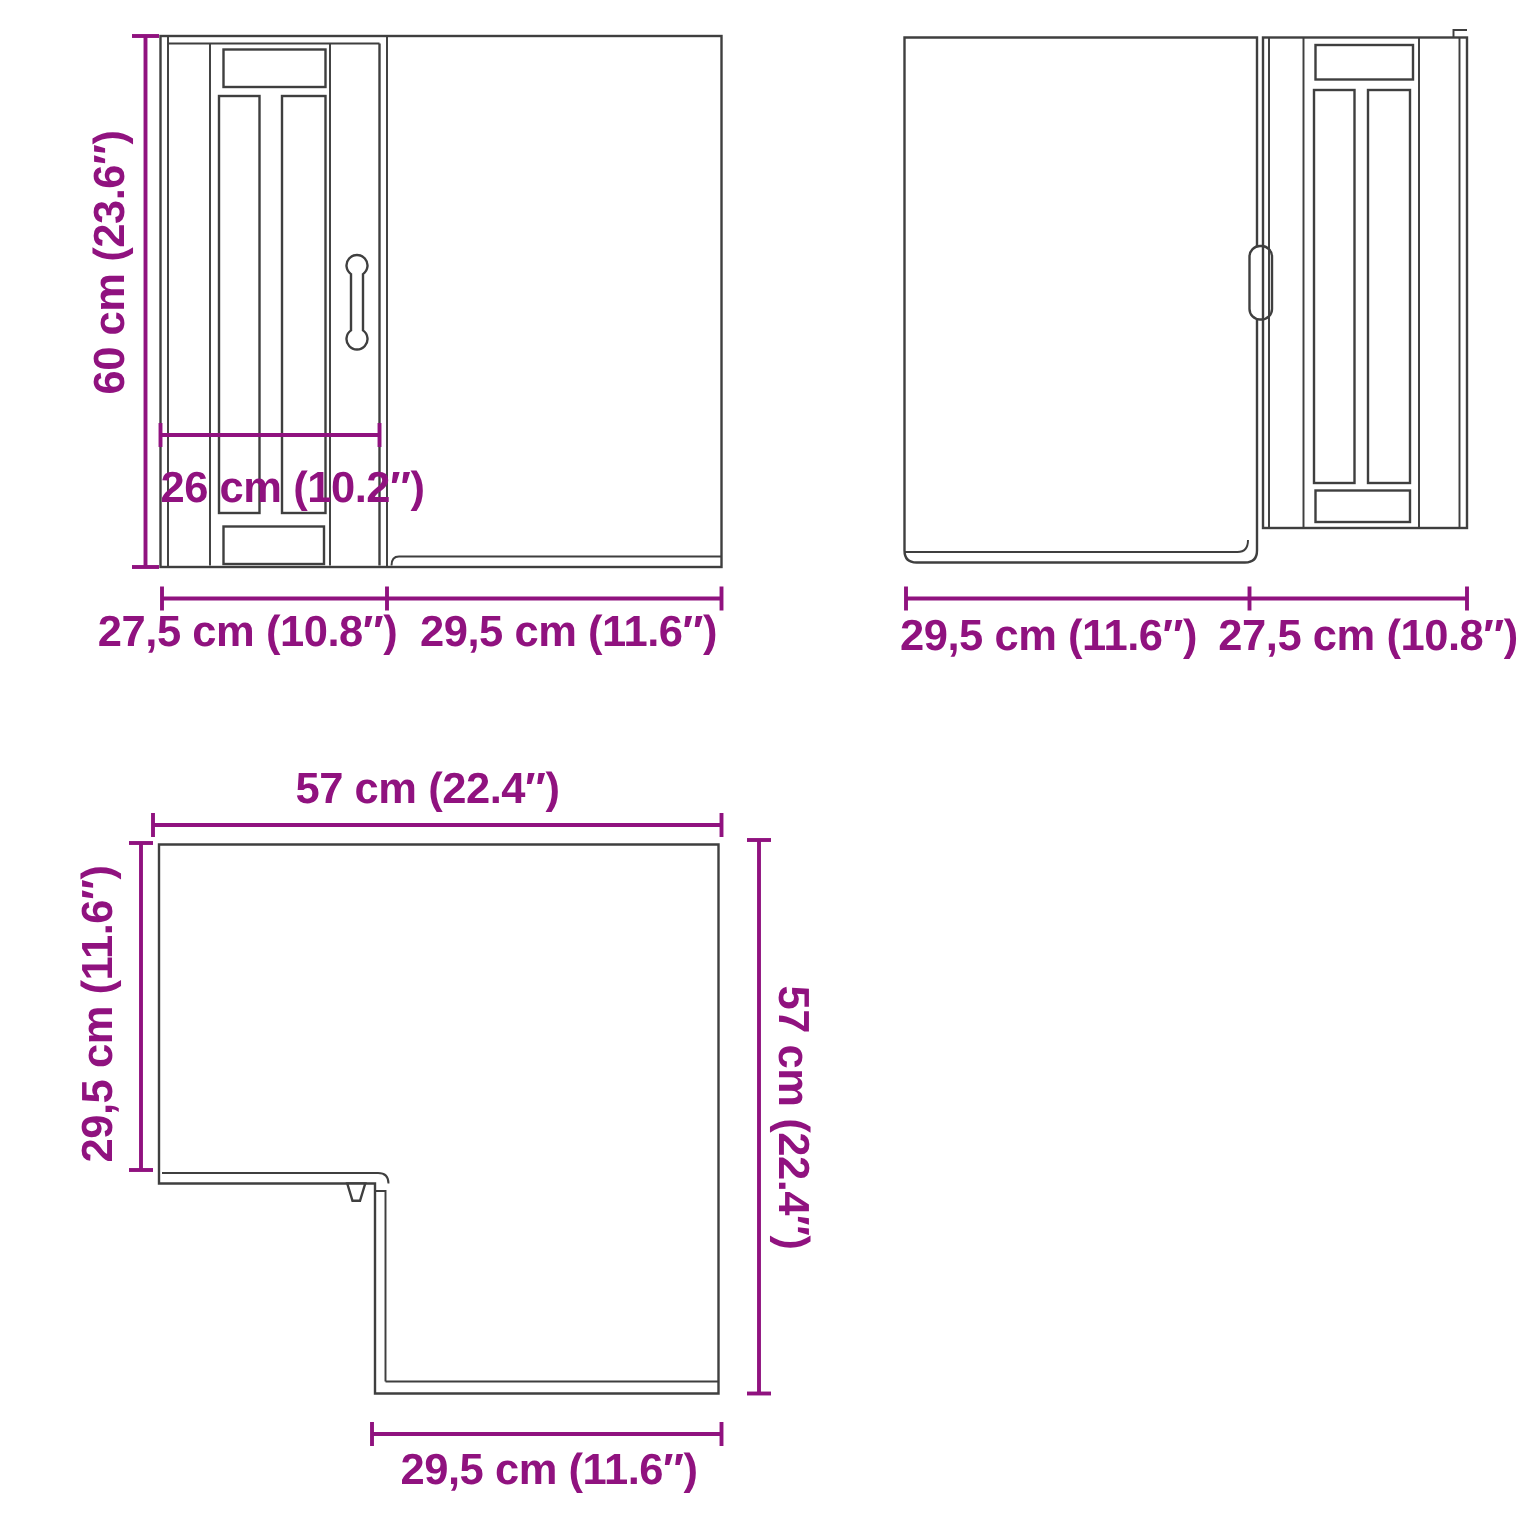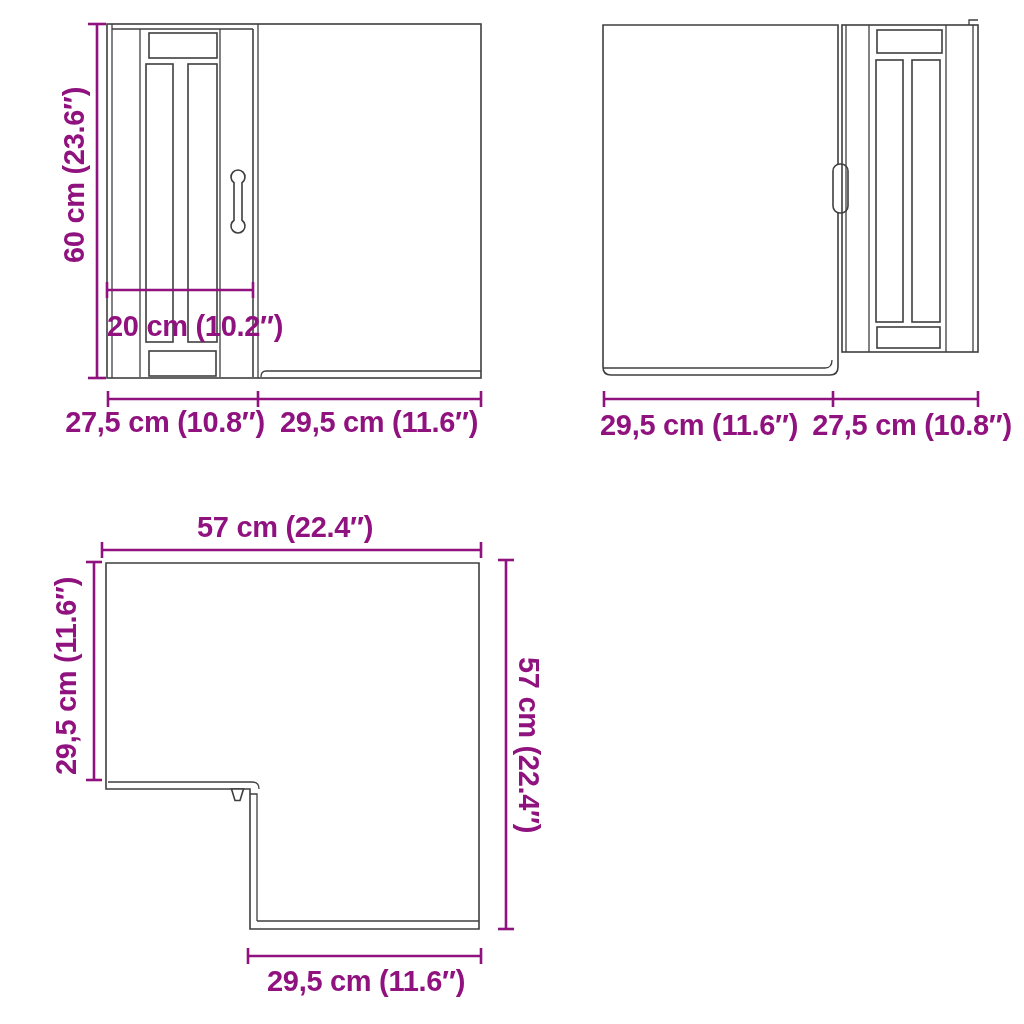--- a/index.html
+++ b/index.html
@@ -112,21 +112,21 @@
       <line class="dim" x1="498" y1="929" x2="514" y2="929"></line>
 
       <line class="dim" x1="248" y1="956" x2="481" y2="956"></line>
       <line class="dim" x1="248" y1="948" x2="248" y2="964"></line>
       <line class="dim" x1="481" y1="948" x2="481" y2="964"></line>
     </g>
   </svg>
 
   <div class="dim-label rot-ccw" style="left:74px;top:175px;">60 cm (23.6″)</div>
 
-  <div class="dim-label" style="left:195px;top:326px;">20 cm (10.2″)</div>
+  <div class="dim-label" style="left:195px;top:326px;">26 cm (10.2″)</div>
 
   <div class="dim-label" style="left:165px;top:422px;">27,5 cm (10.8″)</div>
 
   <div class="dim-label" style="left:379px;top:422px;">29,5 cm (11.6″)</div>
 
   <div class="dim-label" style="left:699px;top:425px;">29,5 cm (11.6″)</div>
 
   <div class="dim-label" style="left:912px;top:425px;">27,5 cm (10.8″)</div>
 
   <div class="dim-label" style="left:285px;top:527px;">57 cm (22.4″)</div>

